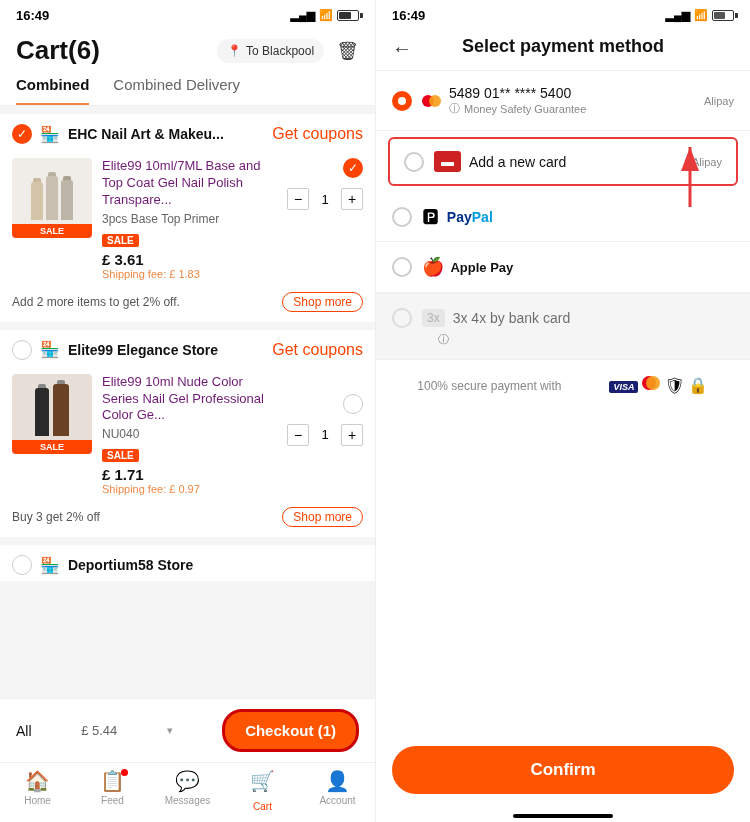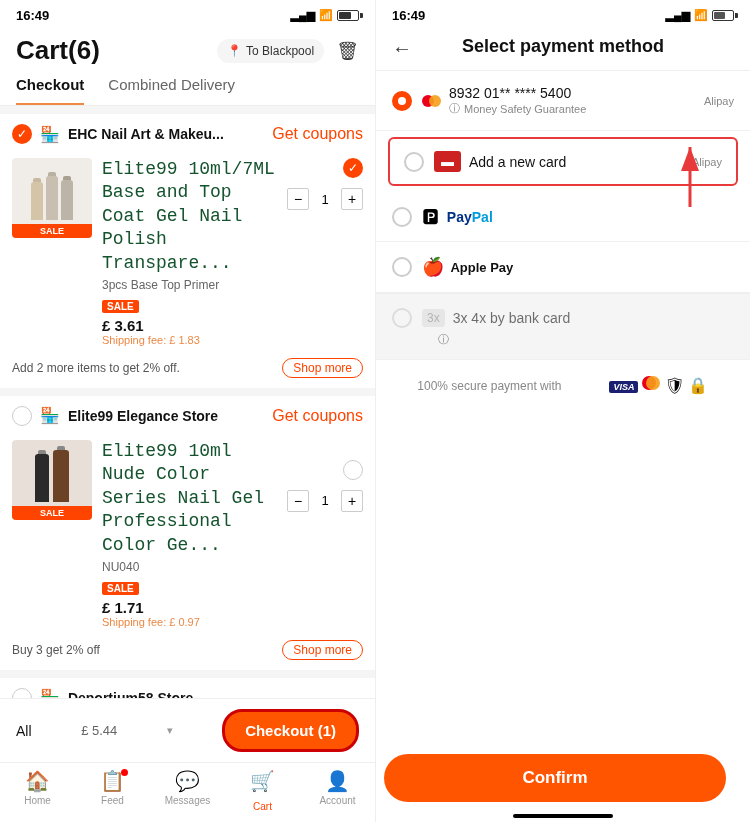--- a/index.html
+++ b/index.html
@@ -206,25 +206,24 @@
     .bottle-cap {
       width: 8px;
       height: 4px;
       border-radius: 2px 2px 0 0;
       margin: 0 auto;
     }
     .product-info {
       flex: 1;
     }
     .product-name {
-      font-size: 18px;
-      color: #14532d;
+      font-size: 13px;
+      color: #701a75;
       line-height: 1.3;
       margin-bottom: 3px;
-      font-family: Liberation Mono, monospace;
     }
     .product-variant {
       font-size: 12px;
       color: #666;
       margin-bottom: 4px;
     }
     .sale-badge {
       display: inline-block;
       background: #ff4400;
       color: white;
@@ -485,21 +484,21 @@
 
     .confirm-btn {
       background: #ff5500;
       color: white;
       border: none;
       border-radius: 25px;
       padding: 14px;
       font-size: 17px;
       font-weight: 600;
       cursor: pointer;
-      margin: 8px;
+      margin: 16px;
       display: block;
       width: calc(100% - 32px);
     }
 
     
     .applepay-logo {
       font-size: 13px;
       font-weight: 700;
       color: #111;
     }
@@ -576,21 +575,21 @@
       <button class="location-btn">
         <span>📍</span>
         <span>To Blackpool</span>
       </button>
       <button class="trash-btn">🗑</button>
     </div>
   </div>
 
   <div class="tabs">
     <div class="tab active">
-      <span>Checkout</span>
+      <span>Combined</span>
     </div>
     <div class="tab">
       <span>Combined Delivery</span>
     </div>
   </div>
 
   <div class="cart-content">
 
     <div class="store-section">
       <div class="store-header">
@@ -758,21 +757,21 @@
 
     <div class="payment-option">
       <div class="radio-btn selected">
         <div class="radio-dot"></div>
       </div>
       <div class="mc-icon" style="margin-right:8px;">
         <div class="mc-left"></div>
         <div class="mc-right"></div>
       </div>
       <div class="payment-info">
-        <div class="payment-main">8932 01** **** 5400</div>
+        <div class="payment-main">5489 01** **** 5400</div>
         <div class="payment-sub">
           <span style="color:#888;">ⓘ</span>
           <span>Money Safety Guarantee</span>
         </div>
       </div>
       <span class="payment-tag">Alipay</span>
     </div>
 
     <div style="border: 2px solid #e83a3a; border-radius: 6px; margin: 6px 12px; cursor:pointer; display:flex; align-items:center; padding: 12px 14px;">
       <div class="radio-btn"></div>

